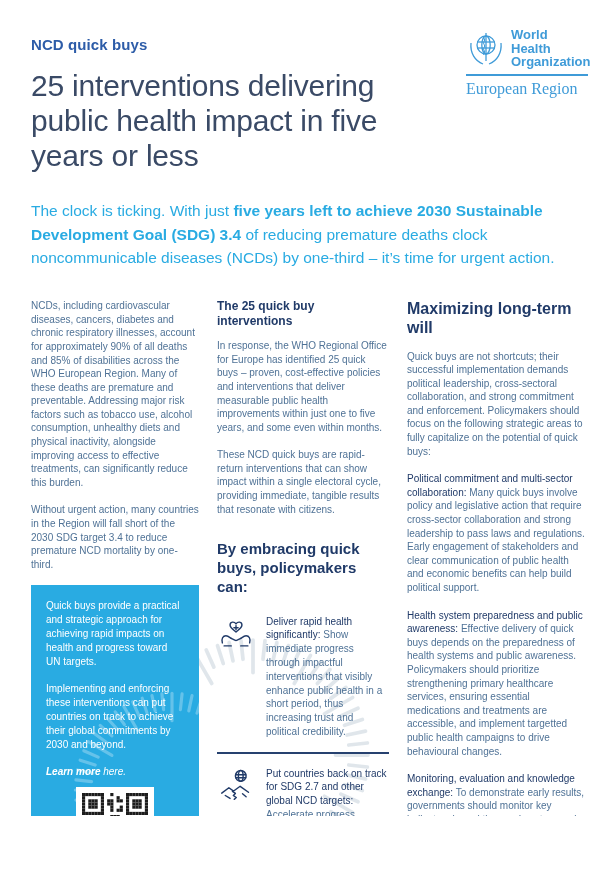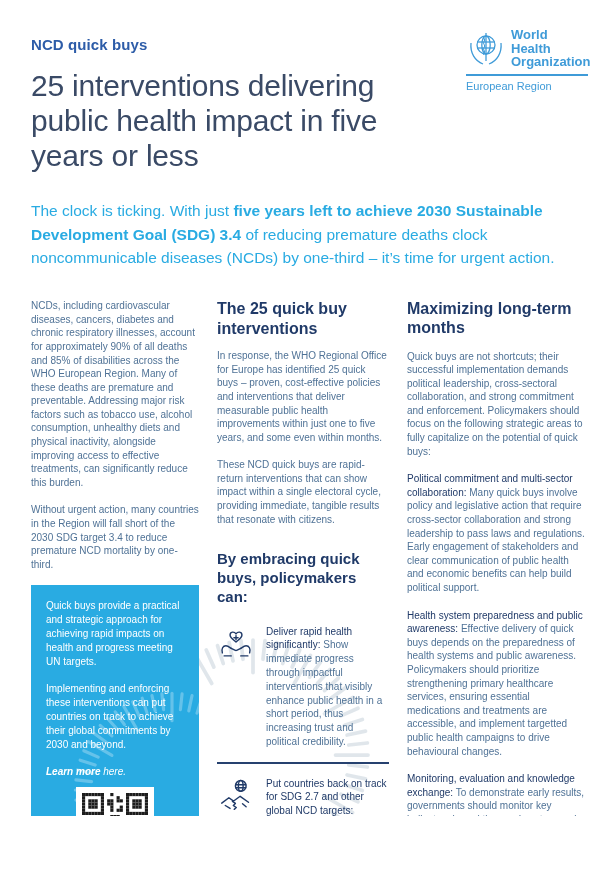--- a/index.html
+++ b/index.html
@@ -21,37 +21,37 @@
     margin:16px 0 0 0;
     max-width:424px;
     font-size:30px;line-height:1.16;font-weight:normal;
     color:#3a4a66;letter-spacing:-.2px;
   }
   .who-logo{position:absolute;top:28px;right:28px;width:122px;}
   .who-logo .row{display:flex;align-items:center;gap:5px;}
   .who-emblem{flex:0 0 auto;}
   .who-words{font-size:13px;font-weight:bold;color:#3f9bd8;line-height:1.05;}
   .who-rule{border-top:2px solid #3f9bd8;margin:5px 0 4px 0;}
-  .who-region{font-size:11px;color:#3f9bd8;}
+  .who-region{font-size:16px;color:#3f9bd8;font-family:Liberation Serif, serif;}
   
   .intro{
     margin:26px 0 0 0;max-width:548px;
     font-size:15.5px;line-height:1.5;color:#29abe2;font-weight:normal;
   }
   .intro b{font-weight:bold;}
   
   .columns{
     position:relative;z-index:1;
     margin-top:30px;
     display:grid;grid-template-columns:168px 172px 178px;
     column-gap:18px;
   }
   .col{font-size:10px;line-height:1.36;color:#4f7296;}
   .col p{margin:0 0 14px 0;}
-  .col h2{font-size:16px;line-height:1.25;color:#203a68;margin:0 0 10px 0;font-weight:bold;}
+  .col h2{font-size:12px;line-height:1.25;color:#203a68;margin:0 0 10px 0;font-weight:bold;}
   
   .act-now{
     position:relative;overflow:hidden;
     margin-top:12px;
     background:#29abe2;color:#ffffff;
     padding:14px 15px 14px 15px;
     box-sizing:border-box;
   }
   .act-now h3{margin:2px 0 10px 0;font-size:16px;font-weight:bold;color:#ffffff;}
   .act-now p{margin:0 0 13px 0;color:#ffffff;font-size:10px;line-height:1.4;}
@@ -237,21 +237,21 @@
             <line x1="37.7" y1="54.7" x2="25.6" y2="45.9"></line>
             <line x1="42.8" y1="48.5" x2="31.6" y2="38.4"></line>
             <line x1="48.5" y1="42.8" x2="38.4" y2="31.6"></line>
             <line x1="54.7" y1="37.7" x2="45.9" y2="25.6"></line>
             <line x1="67.0" y1="42.8" x2="54.0" y2="20.3"></line>
             <line x1="68.7" y1="29.7" x2="62.6" y2="16.0"></line>
             <line x1="76.2" y1="26.8" x2="71.6" y2="12.5"></line>
             <line x1="84.0" y1="24.7" x2="80.9" y2="10.0"></line>
             <line x1="92.0" y1="23.4" x2="90.4" y2="8.5"></line>
           </svg>
-        <p>Quick buys provide a practical and strategic approach for achieving rapid impacts on health and progress meeting UN targets.</p>
+        <p>Quick buys provide a practical and strategic approach for achieving rapid impacts on health and progress toward UN targets.</p>
         <p>Implementing and enforcing these interventions can put countries on track to achieve their global commitments by 2030 and beyond.</p>
         <p class="learn-more"><b>Learn more</b><span> here.</span></p>
         <div class="qr-frame">
           <svg id="qr-svg" viewBox="0 0 84 84" width="66" height="66">
               <rect x="0" y="0" width="4" height="4" fill="#1c1c1c"></rect>
               <rect x="4" y="0" width="4" height="4" fill="#1c1c1c"></rect>
               <rect x="8" y="0" width="4" height="4" fill="#1c1c1c"></rect>
               <rect x="12" y="0" width="4" height="4" fill="#1c1c1c"></rect>
               <rect x="16" y="0" width="4" height="4" fill="#1c1c1c"></rect>
               <rect x="20" y="0" width="4" height="4" fill="#1c1c1c"></rect>
@@ -503,20 +503,20 @@
           <path d="M14 48 l8 5"></path>
           <path d="M43 45 l6 5"></path>
         </svg>
         <div class="txt"><span class="lead">Put countries back on track for SDG 2.7 and other global NCD targets:</span><span> Accelerate progress towards meeting global commitments.</span></div>
       </div>
       <hr class="divider">
 
     </div>
 
     <div class="col col3">
-      <h2>Maximizing long-term months</h2>
+      <h2>Maximizing long-term will</h2>
       <p>Quick buys are not shortcuts; their successful implementation demands political leadership, cross-sectoral collaboration, and strong commitment and enforcement. Policymakers should focus on the following strategic areas to fully capitalize on the potential of quick buys:</p>
       <p class="section"><span class="lead">Political commitment and multi-sector collaboration:</span><span> Many quick buys involve policy and legislative action that require cross-sector collaboration and strong leadership to pass laws and regulations. Early engagement of stakeholders and clear communication of public health and economic benefits can help build political support.</span></p>
       <p class="section"><span class="lead">Health system preparedness and public awareness:</span><span> Effective delivery of quick buys depends on the preparedness of health systems and public awareness. Policymakers should prioritize strengthening primary healthcare services, ensuring essential medications and treatments are accessible, and implement targetted public health campaigns to drive behavioural changes.</span></p>
       <p class="section"><span class="lead">Monitoring, evaluation and knowledge exchange:</span><span> To demonstrate early results, governments should monitor key indicators in real time and capture early signs of progress. Quick buys are grounded in strong evidence, and sharing lessons learned is essential to support wider implementation, sustain political momentum and maximize long-term gains.</span></p>
     </div>
   </div>
 </div>
 
 </body></html>

